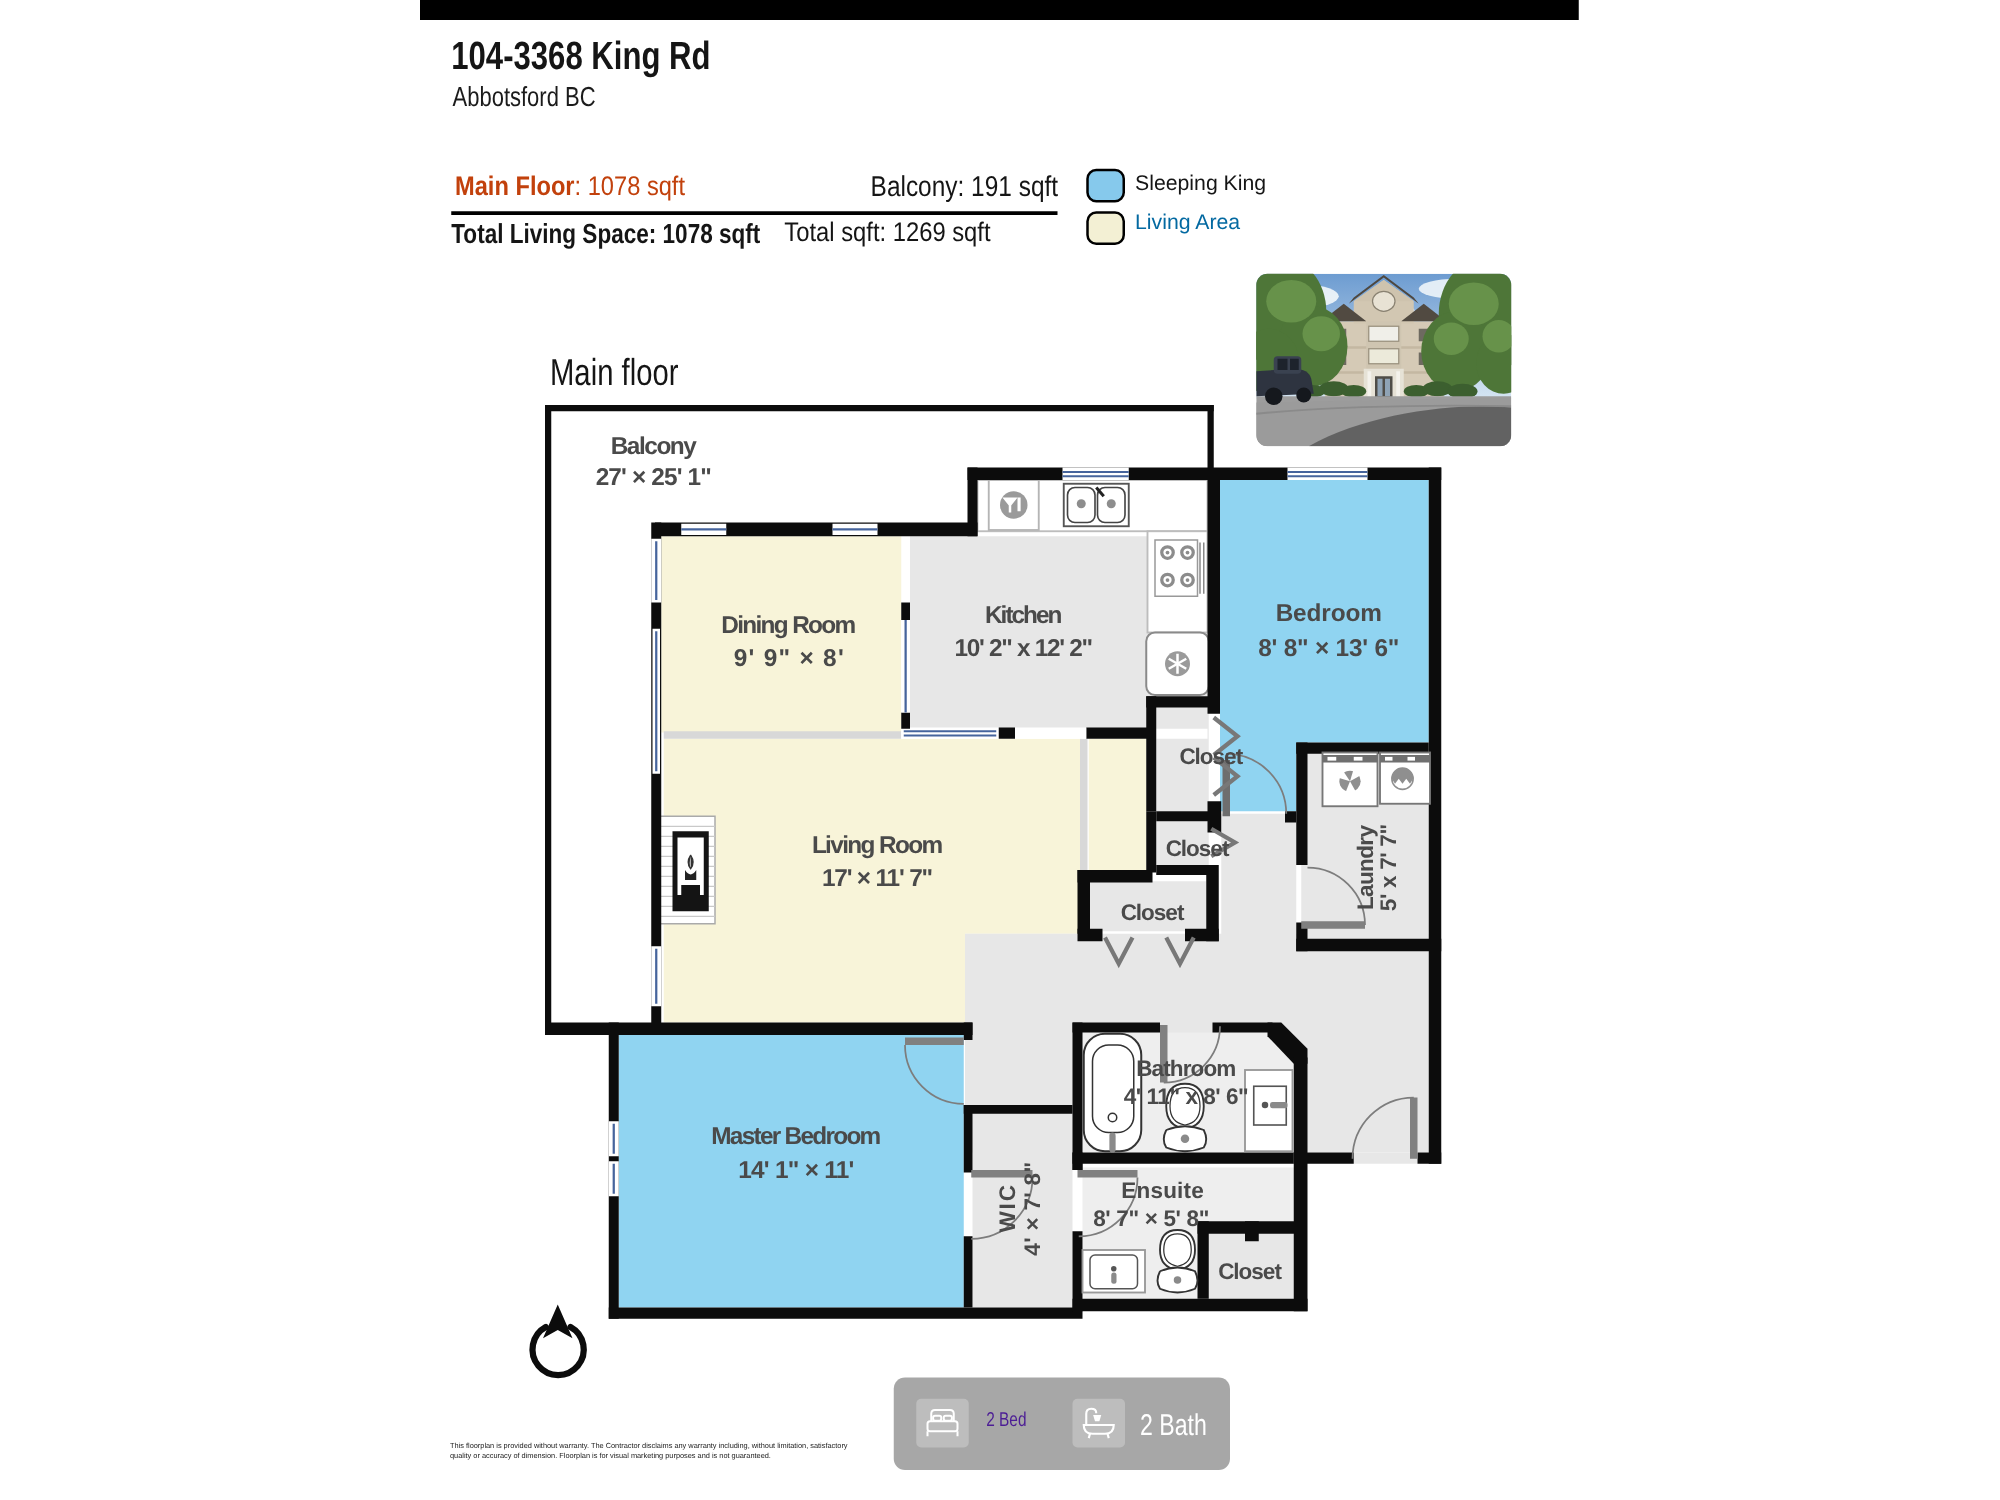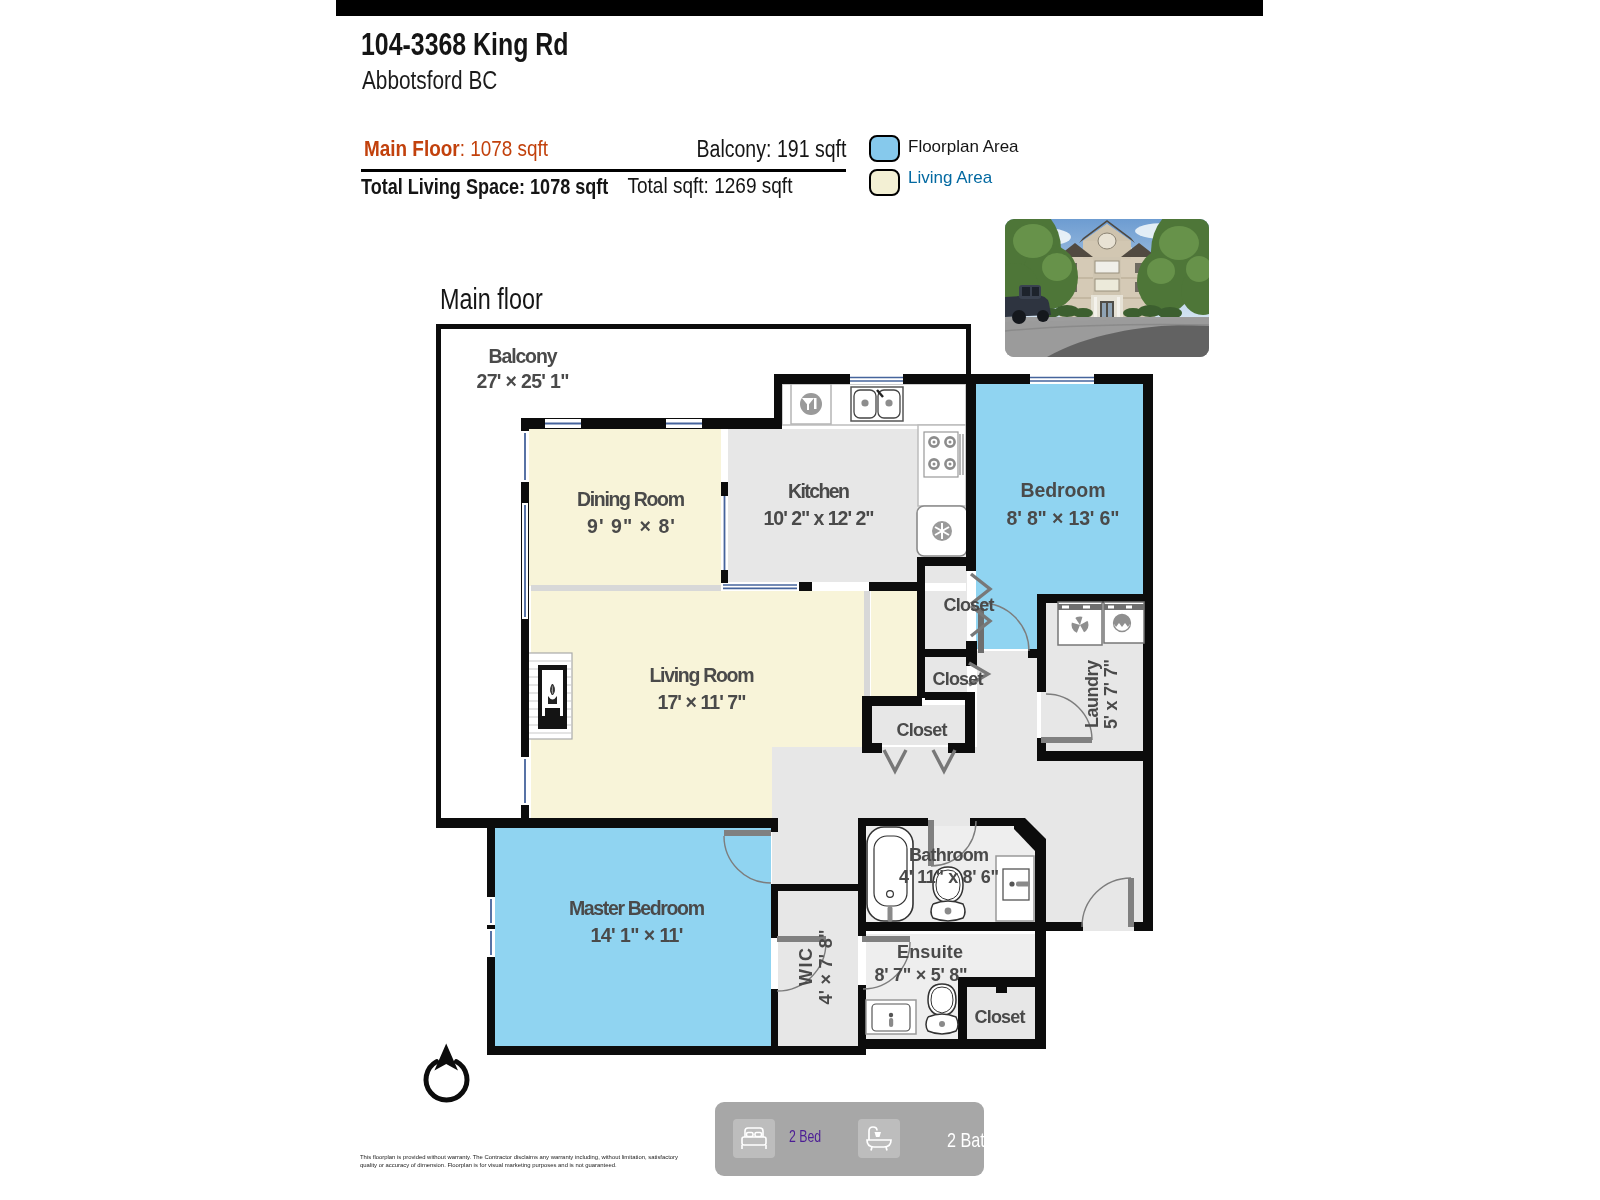--- a/index.html
+++ b/index.html
@@ -9,35 +9,35 @@
   svg text{font-family:"Liberation Sans", sans-serif;}
 </style>
 </head>
 <body>
 <div id="page">
 
   <div class="abs" style="left:336px;top:0;width:927px;height:16px;background:#000;"></div>
 
   <div class="abs" style="left:361px;top:27px;font-size:31.5px;line-height:1.1;font-weight:bold;color:#151515;"><span style="display:inline-block;transform:scaleX(.79);transform-origin:left center;">104-3368 King Rd</span></div>
 
-  <div class="abs" style="left:362px;top:66px;font-size:26px;line-height:1.1;color:#1b1b1b;"><span style="display:inline-block;transform:scaleX(.80);transform-origin:left center;">Abbotsford BC</span></div>
+  <div class="abs" style="left:362px;top:66px;font-size:22px;line-height:1.1;color:#1b1b1b;"><span style="display:inline-block;transform:scaleX(.80);transform-origin:left center;">Abbotsford BC</span></div>
 
   <div class="abs" style="left:364px;top:137px;font-size:21.5px;line-height:1.2;color:#c2410c;"><span style="display:inline-block;transform:scaleX(.88);transform-origin:left center;"><b>Main Floor</b>: 1078 sqft</span></div>
 
   <div class="abs" style="left:606px;top:136px;width:240px;font-size:23px;line-height:1.2;color:#151515;text-align:right;"><span style="display:inline-block;transform:scaleX(.85);transform-origin:right center;">Balcony: 191 sqft</span></div>
 
   <div class="abs" style="left:361px;top:169px;width:485px;height:3px;background:#000;"></div>
 
   <div class="abs" style="left:361px;top:174px;font-size:22px;line-height:1.2;font-weight:bold;color:#151515;"><span style="display:inline-block;transform:scaleX(.82);transform-origin:left center;">Total Living Space: 1078 sqft</span></div>
 
   <div class="abs" style="left:606px;top:174px;width:240px;font-size:21.5px;line-height:1.2;color:#151515;text-align:left;"><span style="display:inline-block;transform:scaleX(.885);transform-origin:right center;">Total sqft: 1269 sqft</span></div>
 
   <div class="abs" style="left:869px;top:135px;width:27px;height:23px;background:#86c9ec;border:2px solid #000;border-radius:8px;"></div>
 
-  <div class="abs" style="left:908px;top:137px;font-size:17px;color:#151515;">Floorplan Area</div>
+  <div class="abs" style="left:908px;top:137px;font-size:17px;color:#151515;">Sleeping King</div>
 
   <div class="abs" style="left:869px;top:169px;width:27px;height:23px;background:#f3f0d4;border:2px solid #000;border-radius:8px;"></div>
 
   <div class="abs" style="left:908px;top:168px;font-size:17px;color:#0369a1;">Living Area</div>
 
   <div class="abs" style="left:440px;top:282px;font-size:30px;line-height:1.1;color:#151515;"><span style="display:inline-block;transform:scaleX(.78);transform-origin:left center;">Main floor</span></div>
 
   <svg class="abs" style="left:1005px;top:219px;" width="204" height="138" viewBox="0 0 204 138">
     <defs>
       <linearGradient id="sky" x1="0" y1="0" x2="0" y2="1">
@@ -488,16 +488,16 @@
 
   <svg class="abs" style="left:858px;top:1119px;" width="42" height="39" viewBox="0 0 42 39">
     <g fill="none" stroke="#fff" stroke-width="1.7">
       <path d="M9,21 L33,21 Q33,28 26,28 L16,28 Q9,28 9,21 Z"></path>
       <path d="M11,21 L11,12 Q11,8 15,8 Q19,8 19,11.5"></path>
       <path d="M16.5,13 L23,13 L21.5,18 L18,18 Z" fill="#fff" stroke="none"></path>
       <path d="M14,28 L13,31.5 M28,28 L29,31.5"></path>
     </g>
   </svg>
 
-  <div class="abs" style="left:912px;top:1127px;font-size:21px;line-height:1.2;color:#fff;margin-left:35px;"><span style="display:inline-block;transform:scaleX(.77);transform-origin:left center;">2 Bath</span></div>
+  <div class="abs" style="left:912px;top:1127px;font-size:24px;line-height:1.2;color:#fff;"><span style="display:inline-block;transform:scaleX(.77);transform-origin:left center;">2 Bath</span></div>
 
   <div class="abs" style="left:360px;top:1154px;font-size:5.9px;line-height:7.5px;color:#222;white-space:nowrap;">This floorplan is provided without warranty. The Contractor disclaims any warranty including, without limitation, satisfactory<br>quality or accuracy of dimension. Floorplan is for visual marketing purposes and is not guaranteed.</div>
 </div>
 
 </body></html>

